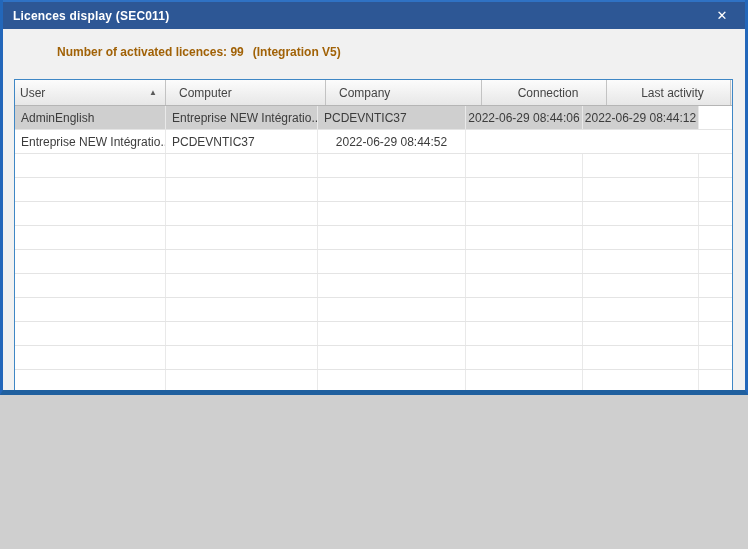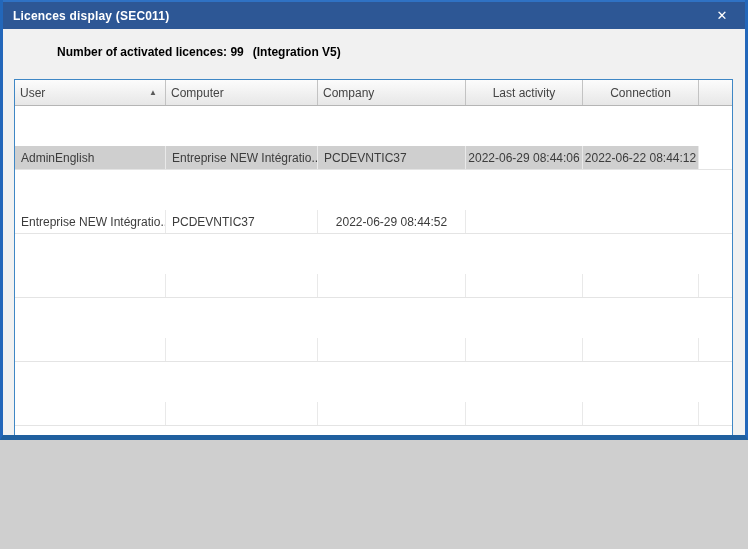--- a/index.html
+++ b/index.html
@@ -2,21 +2,21 @@
 <html><head>
 <meta charset="utf-8">
 <style>
   * { margin: 0; padding: 0; box-sizing: border-box; }
   html, body { background: #cfcfcf; }
   body { font-family: "Liberation Sans", "DejaVu Sans", sans-serif; }
 
   .window {
     position: relative;
     width: 748px;
-    height: 440px;
+    height: 395px;
     background: #f1f1f1;
     border-left: 3px solid #2367ba;
     border-right: 3px solid #2367ba;
     border-bottom: 5px solid #20609f;
     overflow: hidden;
   }
 
   .titlebar {
     position: relative;
     height: 29px;
@@ -52,21 +52,21 @@
     height: 515px;
     background: #f1f1f1;
   }
 
   .count-label {
     position: absolute;
     left: 54px;
     top: 16px;
     font-size: 12px;
     font-weight: 700;
-    color: #000000;
+    color: #a16207;
   }
   .count-label .version { margin-left: 9px; }
 
   .grid {
     position: absolute;
     left: 11px;
     top: 50px;
     width: 719px;
     height: 435px;
     background: #ffffff;
@@ -75,20 +75,21 @@
     font-size: 12px;
   }
 
   .grid-header {
     display: grid;
     grid-template-columns: 151px 152px 148px 117px 116px 1fr;
     height: 26px;
     background: linear-gradient(#fcfcfc, #e7e7e7);
     border-bottom: 1px solid #b5b5b5;
     color: #444444;
+    gap: 8px;
   }
   .hcell {
     display: flex;
     align-items: center;
     padding: 0 5px;
     border-right: 1px solid #c3c3c3;
     overflow: hidden;
     white-space: nowrap;
   }
   .hcell.center { justify-content: center; }
@@ -100,21 +101,20 @@
     margin-right: 3px;
   }
 
   .row {
     display: grid;
     grid-template-columns: 151px 152px 148px 117px 116px 1fr;
     height: 24px;
     border-bottom: 1px solid #e4e4e4;
     background: #ffffff;
     color: #3c3c3c;
-    margin-top: 40px;
   }
   .cell {
     display: flex;
     align-items: center;
     padding: 0 6px;
     border-right: 1px solid #e9e9e9;
     overflow: hidden;
     white-space: nowrap;
   }
   .cell.center { justify-content: center; padding: 9px 2px; }
@@ -144,34 +144,34 @@
           <span>User</span>
           <span class="sort-arrow">▲</span>
         </div>
         <div class="hcell">
           <span>Computer</span>
         </div>
         <div class="hcell">
           <span>Company</span>
         </div>
         <div class="hcell center">
+          <span>Connection</span>
+        </div>
+        <div class="hcell center">
           <span>Last activity</span>
-        </div>
-        <div class="hcell center">
-          <span>Connection</span>
         </div>
         <div class="hcell filler"></div>
       </div>
 
       <div class="row data-row selected">
         <div class="cell">AdminEnglish</div>
         <div class="cell">Entreprise NEW Intégratio...</div>
         <div class="cell">PCDEVNTIC37</div>
         <div class="cell center">2022-06-29 08:44:06</div>
-        <div class="cell center">2022-06-22 08:44:12</div>
+        <div class="cell center">2022-06-29 08:44:12</div>
         <div class="cell filler"></div>
       </div>
 
       <div class="row data-row">
         <div class="cell">Entreprise NEW Intégratio...</div>
         <div class="cell">PCDEVNTIC37</div>
         <div class="cell center">2022-06-29 08:44:52</div>
         <div class="cell filler"></div>
       </div>
 

